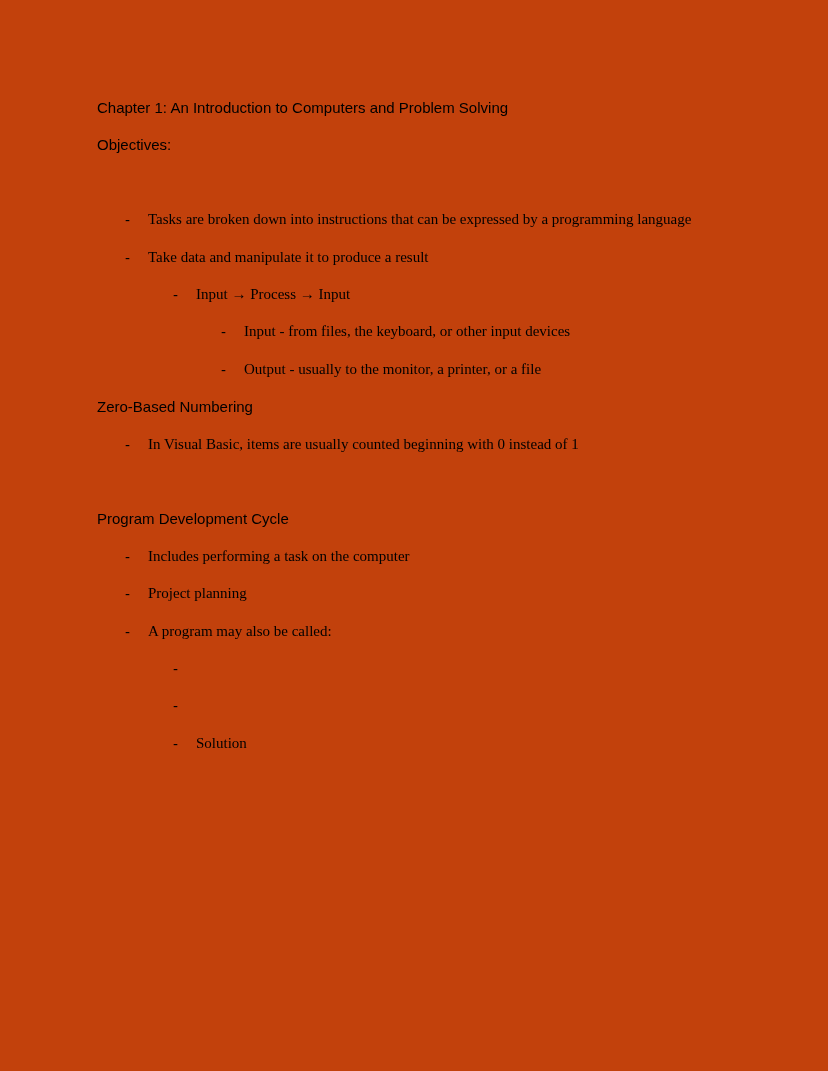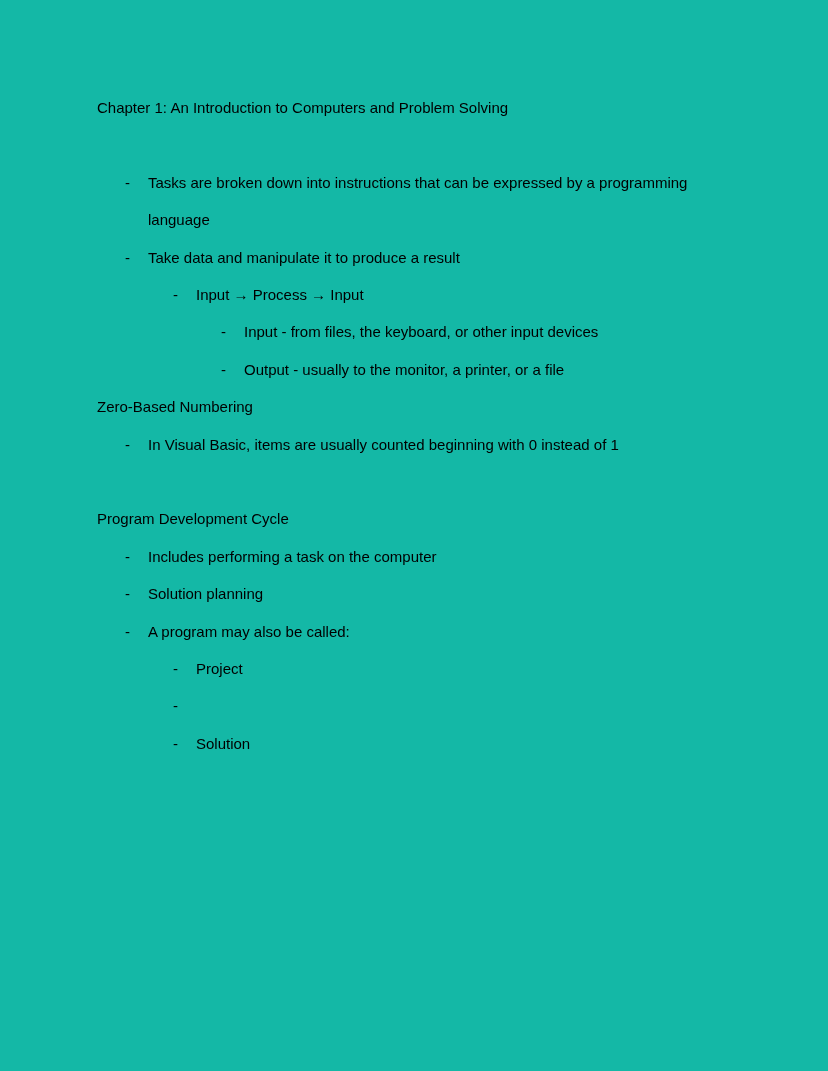--- a/index.html
+++ b/index.html
@@ -13,50 +13,52 @@
     font-family: "Liberation Sans", sans-serif;
     font-size: 15px;
     color: #000000;
     overflow: hidden;
   }
   .page {
     box-sizing: border-box;
     width: 828px;
     height: 1071px;
     padding: 89px 97px 0 97px;
-    background: #14b8a6;
+    background: #c2410c;
   }
   .line {
     line-height: 37.4px;
     white-space: normal;
   }
   .spacer {
     height: 37.4px;
   }
   .bullet {
     display: flex;
     align-items: flex-start;
   }
   .bullet .marker {
     flex: 0 0 23px;
     width: 23px;
   }
   .bullet .btext {
     flex: 1 1 auto;
+    font-family: Liberation Serif, serif;
   }
   .lvl1 { padding-left: 28px; }
   .lvl2 { padding-left: 76px; }
   .lvl3 { padding-left: 124px; }
 </style>
 </head>
 <body>
 
 <div class="page">
 
   <div class="line">Chapter 1: An Introduction to Computers and Problem Solving</div>
+  <div class="line">Objectives:</div>
 
   <div class="spacer"></div>
 
   <div class="line bullet lvl1">
     <span class="marker">-</span>
     <span class="btext">Tasks are broken down into instructions that can be expressed by a programming language</span>
   </div>
   <div class="line bullet lvl1">
     <span class="marker">-</span>
     <span class="btext">Take data and manipulate it to produce a result</span>
@@ -84,29 +86,28 @@
   <div class="spacer"></div>
 
   <div class="line">Program Development Cycle</div>
 
   <div class="line bullet lvl1">
     <span class="marker">-</span>
     <span class="btext">Includes performing a task on the computer</span>
   </div>
   <div class="line bullet lvl1">
     <span class="marker">-</span>
-    <span class="btext">Solution planning</span>
+    <span class="btext">Project planning</span>
   </div>
   <div class="line bullet lvl1">
     <span class="marker">-</span>
     <span class="btext">A program may also be called:</span>
   </div>
   <div class="line bullet lvl2">
     <span class="marker">-</span>
-    <span class="btext">Project</span>
   </div>
   <div class="line bullet lvl2">
     <span class="marker">-</span>
   </div>
   <div class="line bullet lvl2">
     <span class="marker">-</span>
     <span class="btext">Solution</span>
   </div>
 
 </div>

